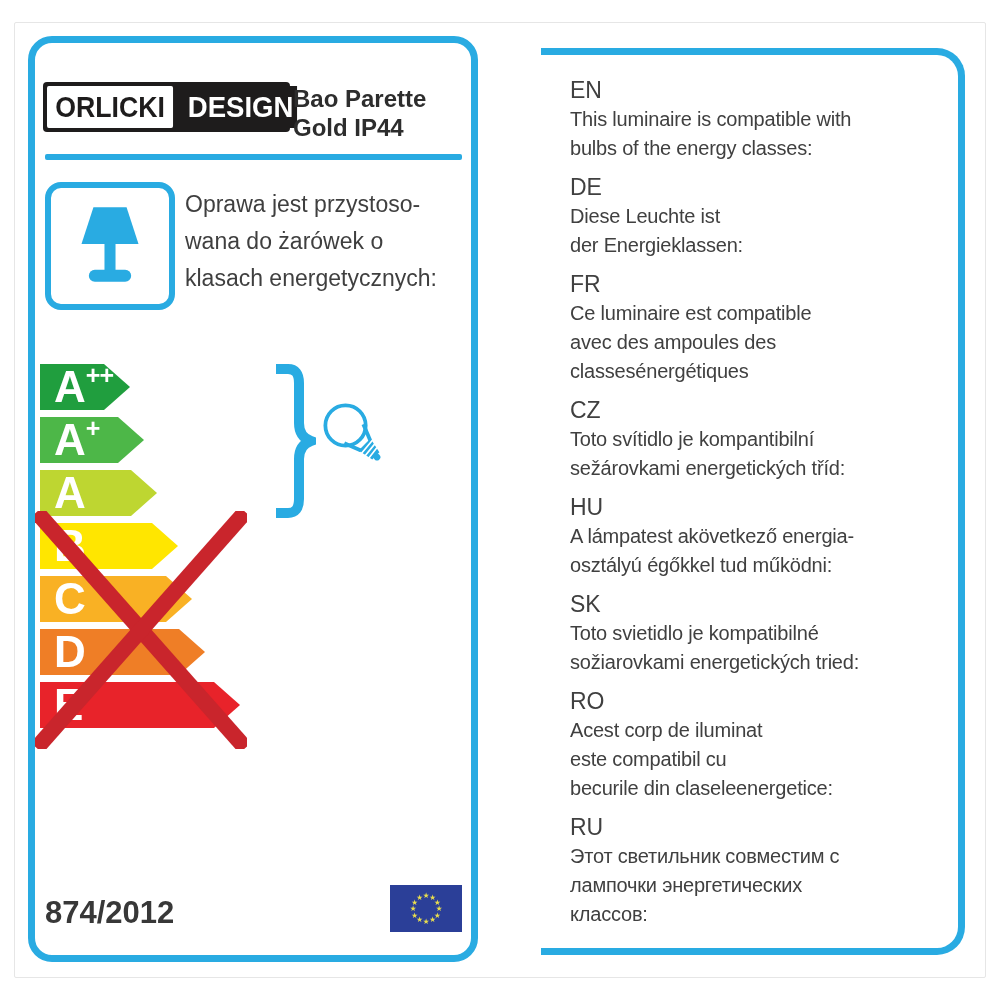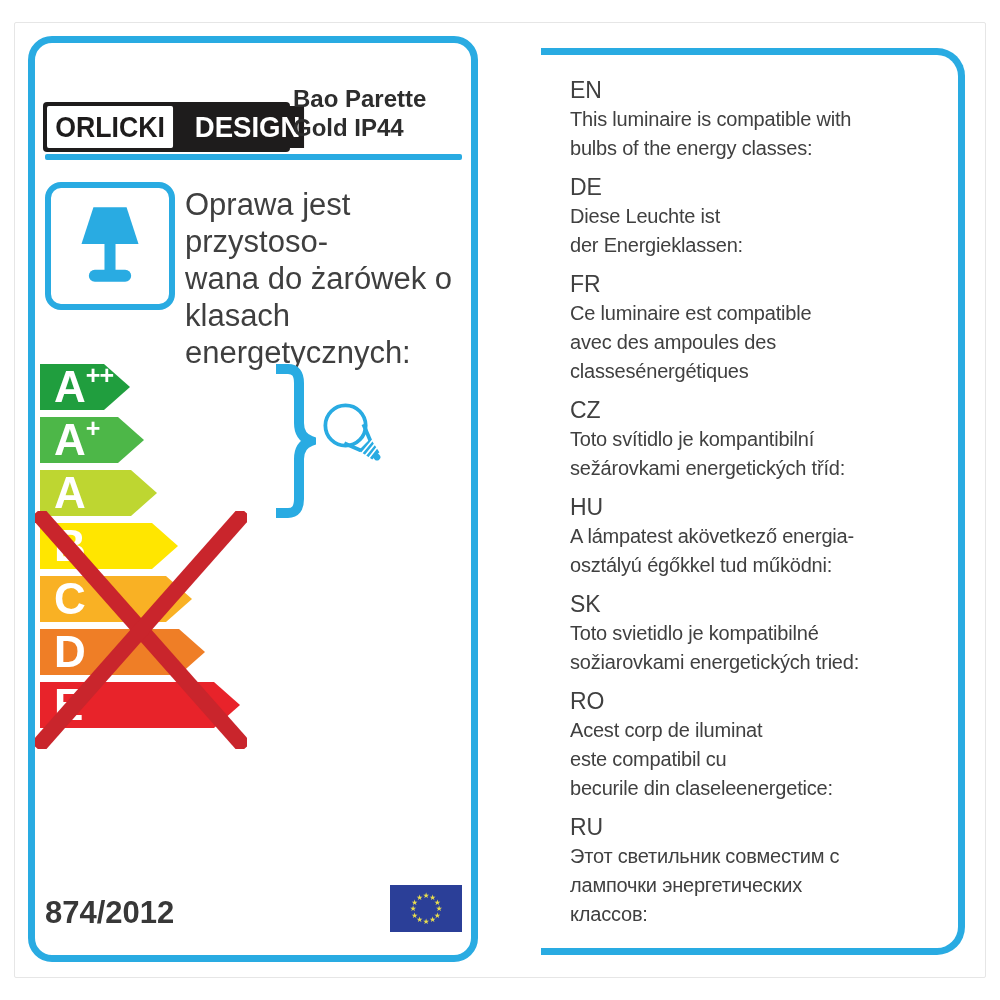--- a/index.html
+++ b/index.html
@@ -13,21 +13,21 @@
   }
 
   
   .left-panel{
     position:absolute;left:28px;top:36px;width:450px;height:926px;
     border:7px solid #29abe2;border-radius:24px;background:#fff;box-sizing:border-box;
   }
   .logo{
     position:absolute;left:8px;top:39px;width:247px;height:50px;
     background:#1e1c1c;border-radius:4px;display:flex;align-items:stretch;
-    padding:4px;box-sizing:border-box;gap:7px;margin-top:20px;
+    padding:4px;box-sizing:border-box;
   }
   .logo-primary{
     background:#ffffff;color:#1e1c1c;display:flex;align-items:center;justify-content:center;
     font-weight:bold;font-size:29px;letter-spacing:0px;padding:0 9px;border-radius:2px;
     transform:scaleX(.92);transform-origin:left center;
   }
   .logo-secondary{
     background:#1e1c1c;color:#ffffff;display:flex;align-items:center;justify-content:center;
     font-weight:bold;font-size:29px;padding:0 4px;flex:1;
     transform:scaleX(.95);transform-origin:left center;
@@ -39,21 +39,21 @@
   .rule{
     position:absolute;left:10px;top:111px;width:417px;height:6px;background:#29abe2;border-radius:2px;
   }
   .lamp-box{
     position:absolute;left:10px;top:139px;width:130px;height:128px;
     border:6px solid #29abe2;border-radius:16px;box-sizing:border-box;
     display:flex;align-items:center;justify-content:center;background:#fff;
   }
   .intro-text{
     position:absolute;left:150px;top:143px;width:300px;
-    font-size:31px;line-height:37px;color:#3f3f3f;
+    font-size:23px;line-height:37px;color:#3f3f3f;
   }
   
   .ec-stack{position:absolute;left:5px;top:321px;}
   .ec-row{
     height:46px;margin-bottom:7px;display:flex;align-items:center;
     clip-path:polygon(0 0, calc(100% - 26px) 0, 100% 50%, calc(100% - 26px) 100%, 0 100%);
     color:#ffffff;font-weight:bold;
   }
   .ec-letter{font-size:44px;line-height:46px;padding-left:14px;}
   .ec-sup{font-size:25px;line-height:46px;position:relative;top:-12px;letter-spacing:-1px;}

